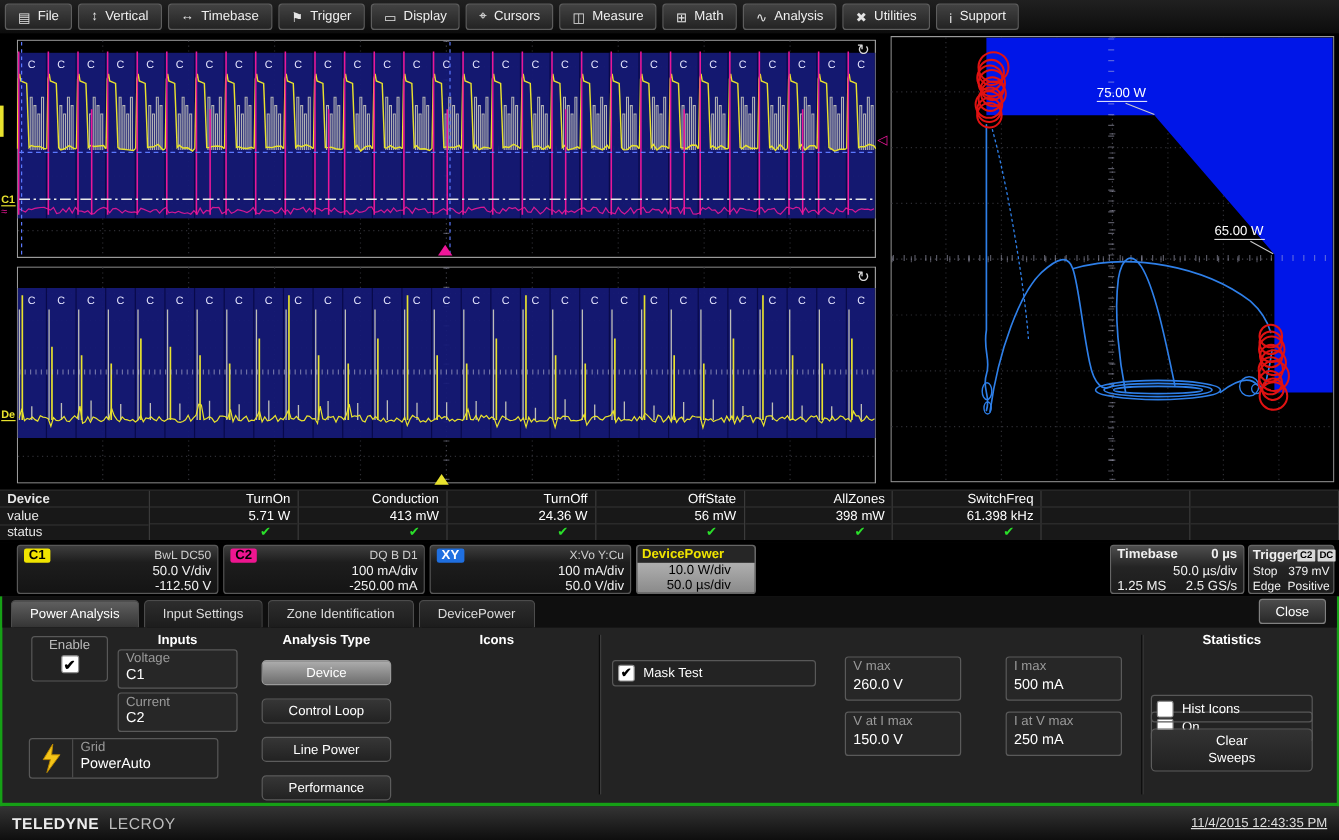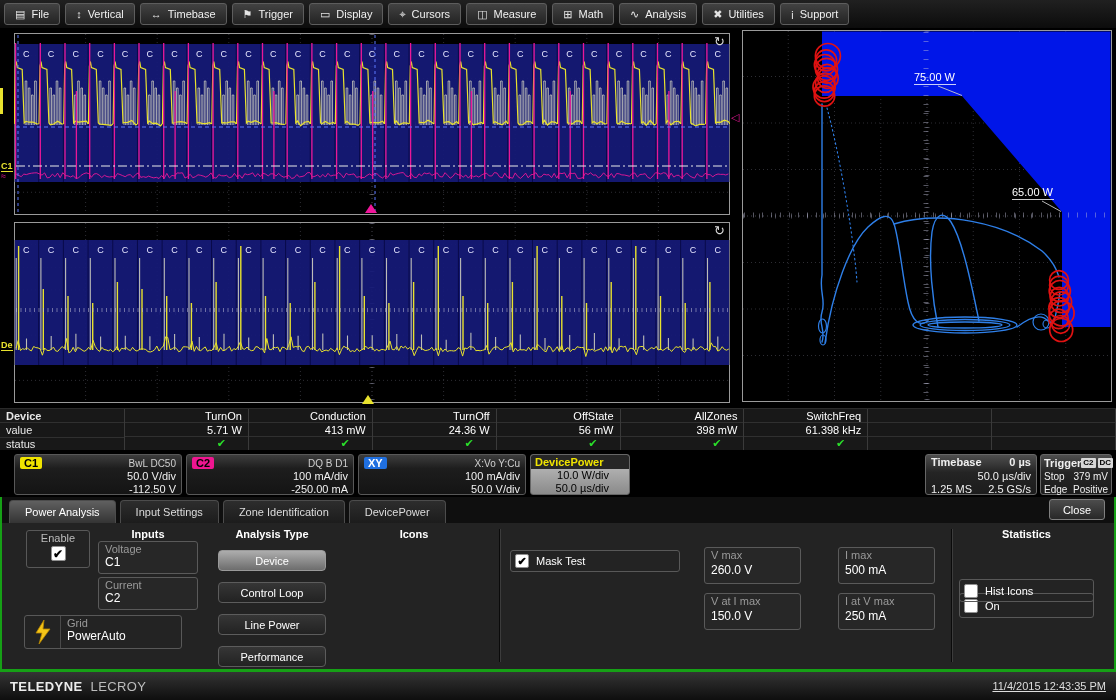--- a/index.html
+++ b/index.html
@@ -630,20 +630,24 @@
 
       <div class="hdr" style="left:957px; top:5px; width:135px;">Statistics</div>
       <div class="ckbox" style="left:957px; top:22px; width:135px; height:25px;margin-top:48px;">
         <div class="cb" style="width:14px;height:14px;"></div>
         <span>On</span>
       </div>
       <div class="ckbox" style="left:957px; top:56px; width:135px; height:23px;">
         <div class="cb" style="width:14px;height:14px;"></div>
         <span>Hist Icons</span>
       </div>
+      <button class="clear-btn">
+        <span>Clear</span>
+        <span>Sweeps</span>
+      </button>
     </div>
   </div>
 
   <div class="statusbar">
     <div class="brand">
       <span class="b1">TELEDYNE</span>
       <span class="b2">LECROY</span>
     </div>
     <div class="datetime">11/4/2015 12:43:35 PM</div>
   </div>

